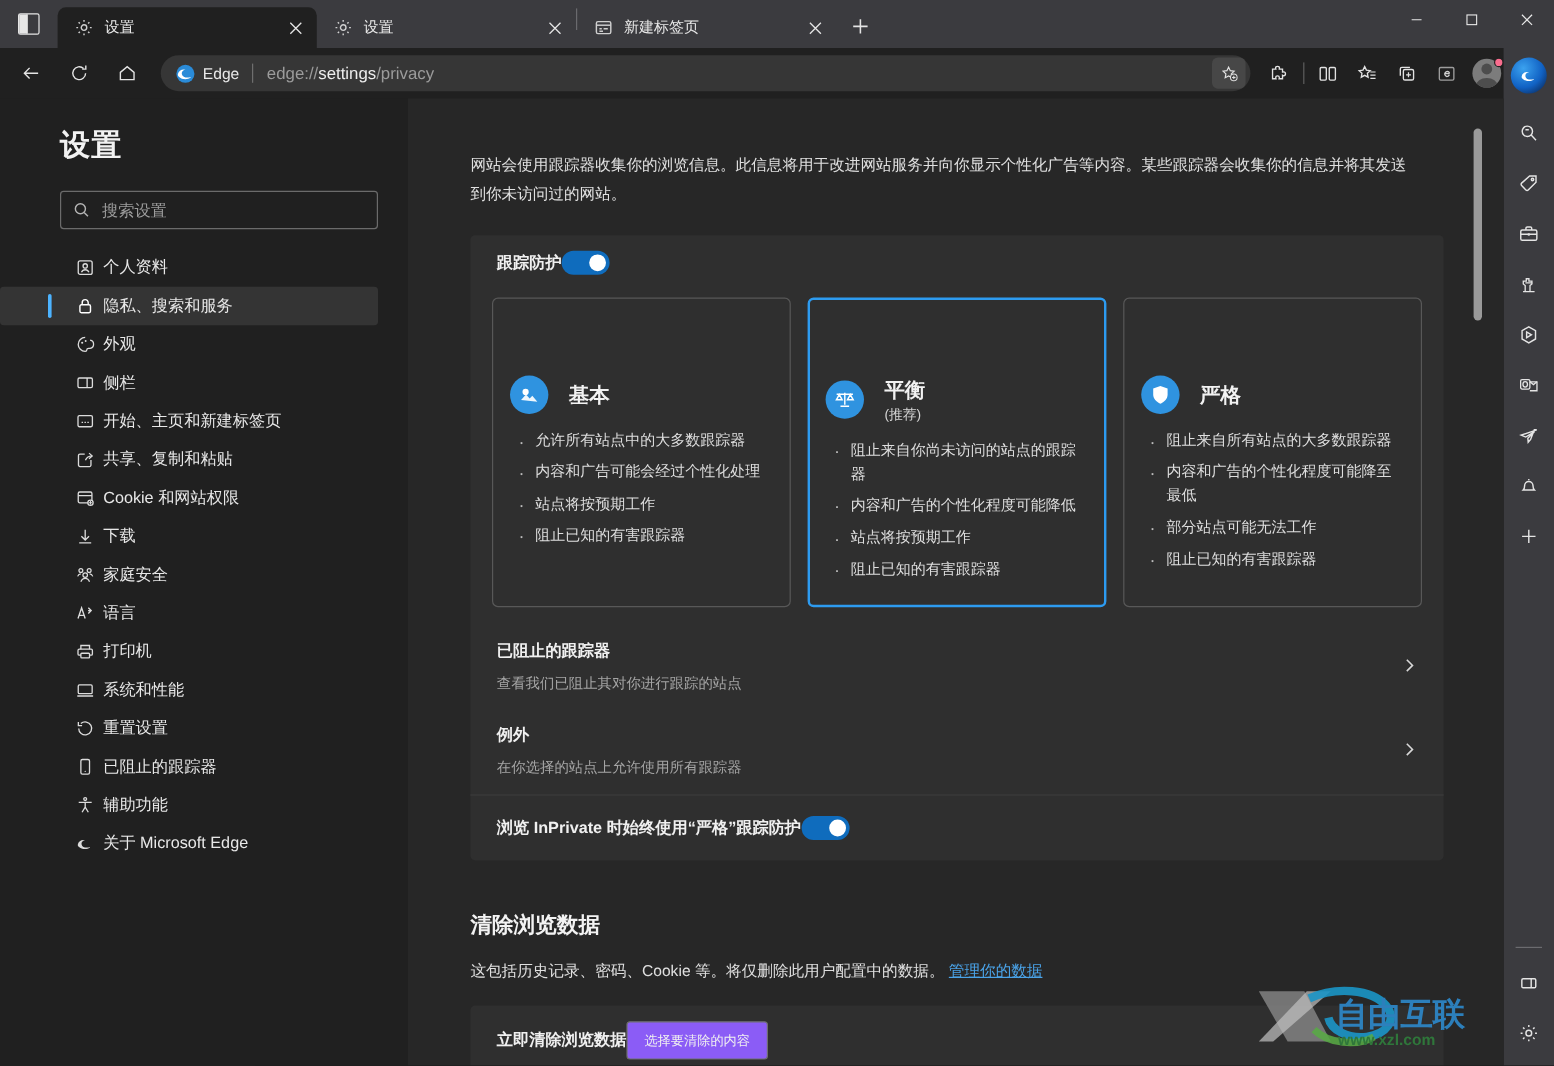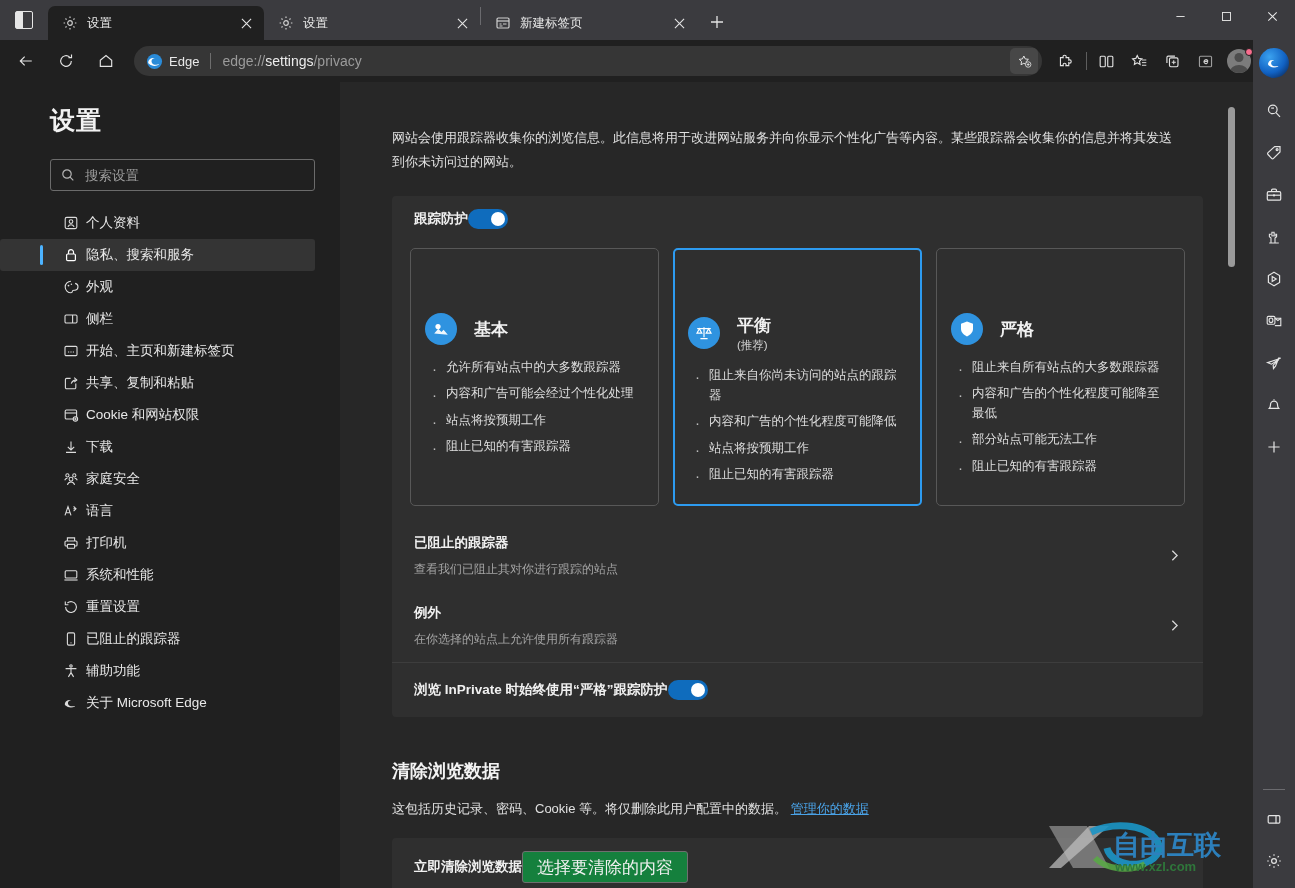--- a/index.html
+++ b/index.html
@@ -150,22 +150,22 @@
   .link-row .lr-left .lr-title { font-size: 13.5px; color: #f0f0f0; font-weight: 600; }
   .link-row .lr-left .lr-sub { font-size: 12px; color: #a5a5a5; margin-top: 9px; }
   .chev { color: #d8d8d8; font-size: 15px; }
   .chev svg { width: 13px; height: 13px; }
   .divider { height: 1px; background: #3d3d3d; margin: 0 0px; }
 
   .sec-h2 { font-size: 18px; font-weight: 600; color: #f3f3f3; margin-top: 42px; }
   .sec-desc { margin-top: 15px; font-size: 13px; color: #e0e0e0; line-height: 1.7; }
   .sec-desc a { color: #4aa3e8; text-decoration: underline; }
   .btn {
-    height: 32px; padding: 0 14px; border: 1px solid #6f6f6f; border-radius: 3px; background: #15803d;
-    color: #f0f0f0; font-size: 17px; font-family: inherit; display: flex; align-items: center;
+    height: 32px; padding: 0 14px; border: 1px solid #6f6f6f; border-radius: 3px; background: #8b5cf6;
+    color: #f0f0f0; font-size: 11px; font-family: inherit; display: flex; align-items: center;
   }
 
   
   .vscroll { position: absolute; top: 25px; right: 18px; width: 7px; height: 160px;
              background: #9a9a9a; border-radius: 4px; }
 
   
   .watermark { position: absolute; right: 48px; bottom: 8px; width: 200px; height: 62px; opacity: .92;
                pointer-events: none; }
 </style>

